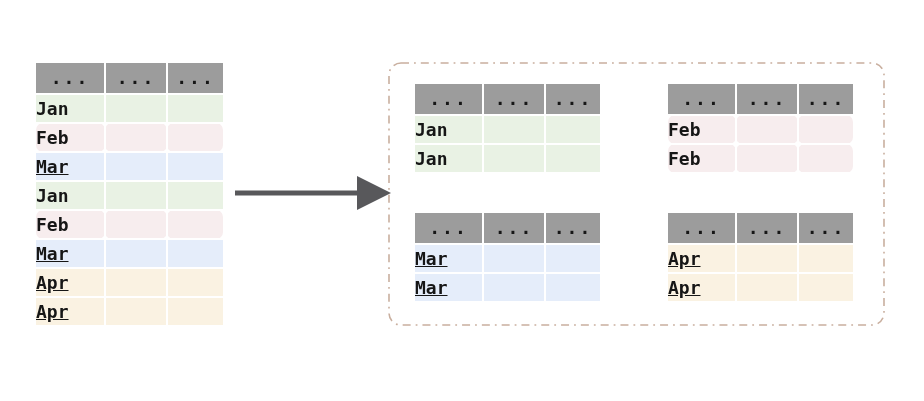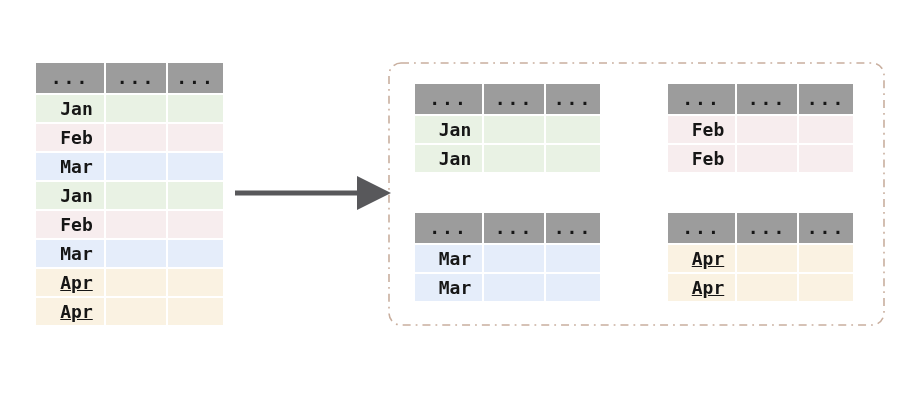--- a/index.html
+++ b/index.html
@@ -33,28 +33,27 @@
   .tbl th {
     background: var(--c-header_bg);
     height: 27px;
     text-align: center;
     letter-spacing: 2px;
     vertical-align: middle;
     line-height: 30px;
   }
   .tbl td {
     height: 27px;
-    text-align: center;
-    padding-left: 13px;
+    text-align: left;
     vertical-align: middle;
   }
 
   tr.c-green  td { background: var(--c-green); }
-  tr.c-pink   td { background: var(--c-pink); }
-  tr.c-blue   td { background: var(--c-blue); }
+  tr.c-pink   td { background: var(--c-pink); border-radius: 7px; }
+  tr.c-blue   td { background: var(--c-blue); text-decoration: underline; }
   tr.c-orange td { background: var(--c-orange); text-decoration: underline; }
 
   
   .src { left: 36px; top: 63px; width: 187px; }
   .src col.c1 { width: 69px; } .src col.c2 { width: 62px; } .src col.c3 { width: 56px; }
 
   
   .arrow { position: absolute; left: 232px; top: 174px; width: 162px; height: 38px; }
 
   

